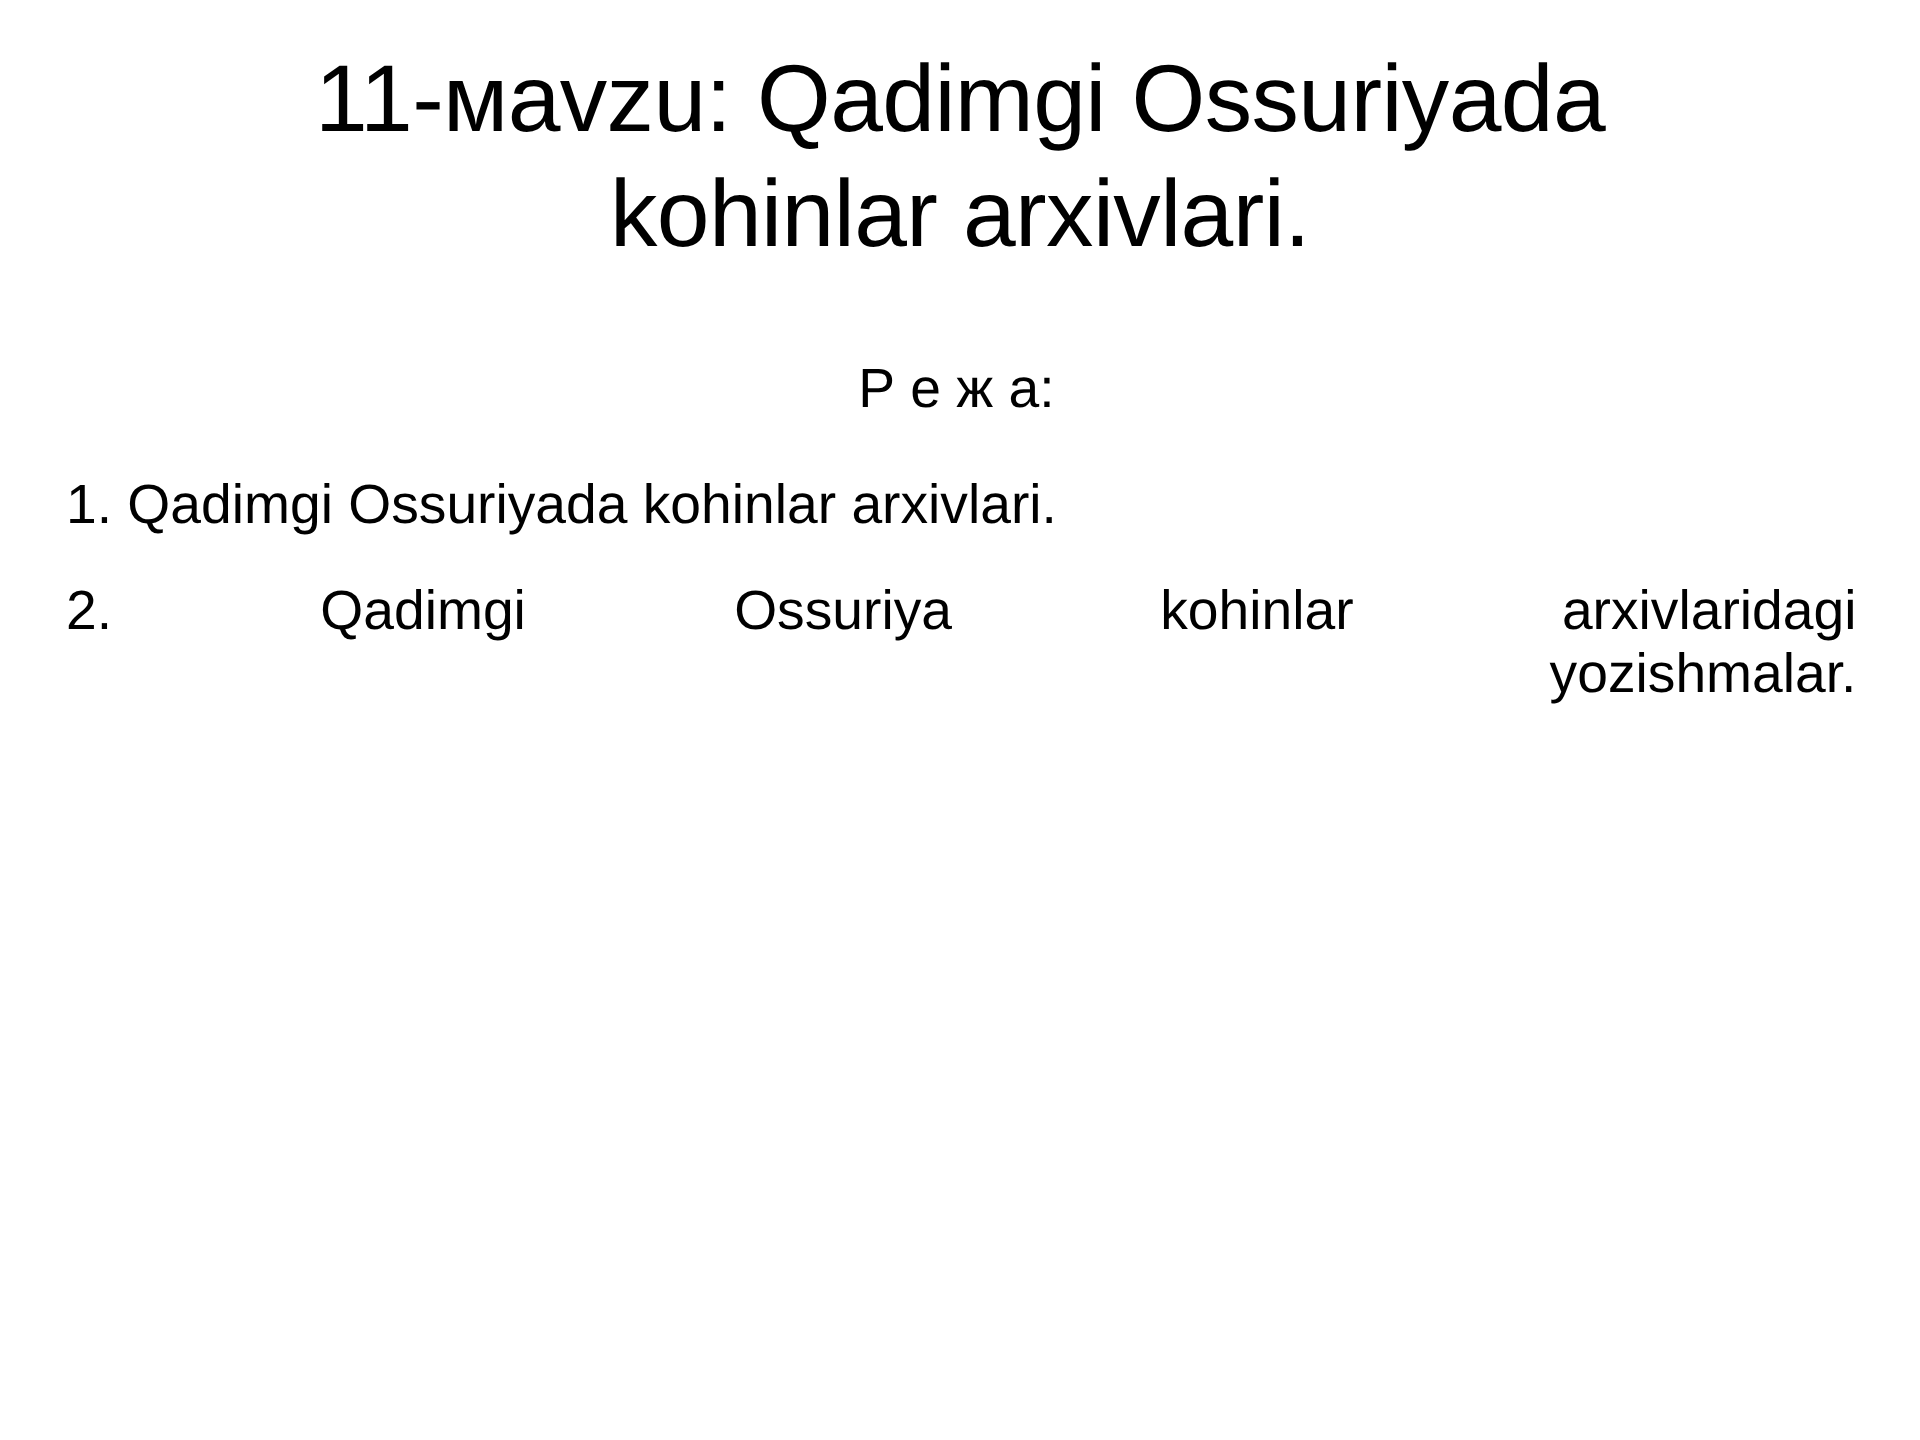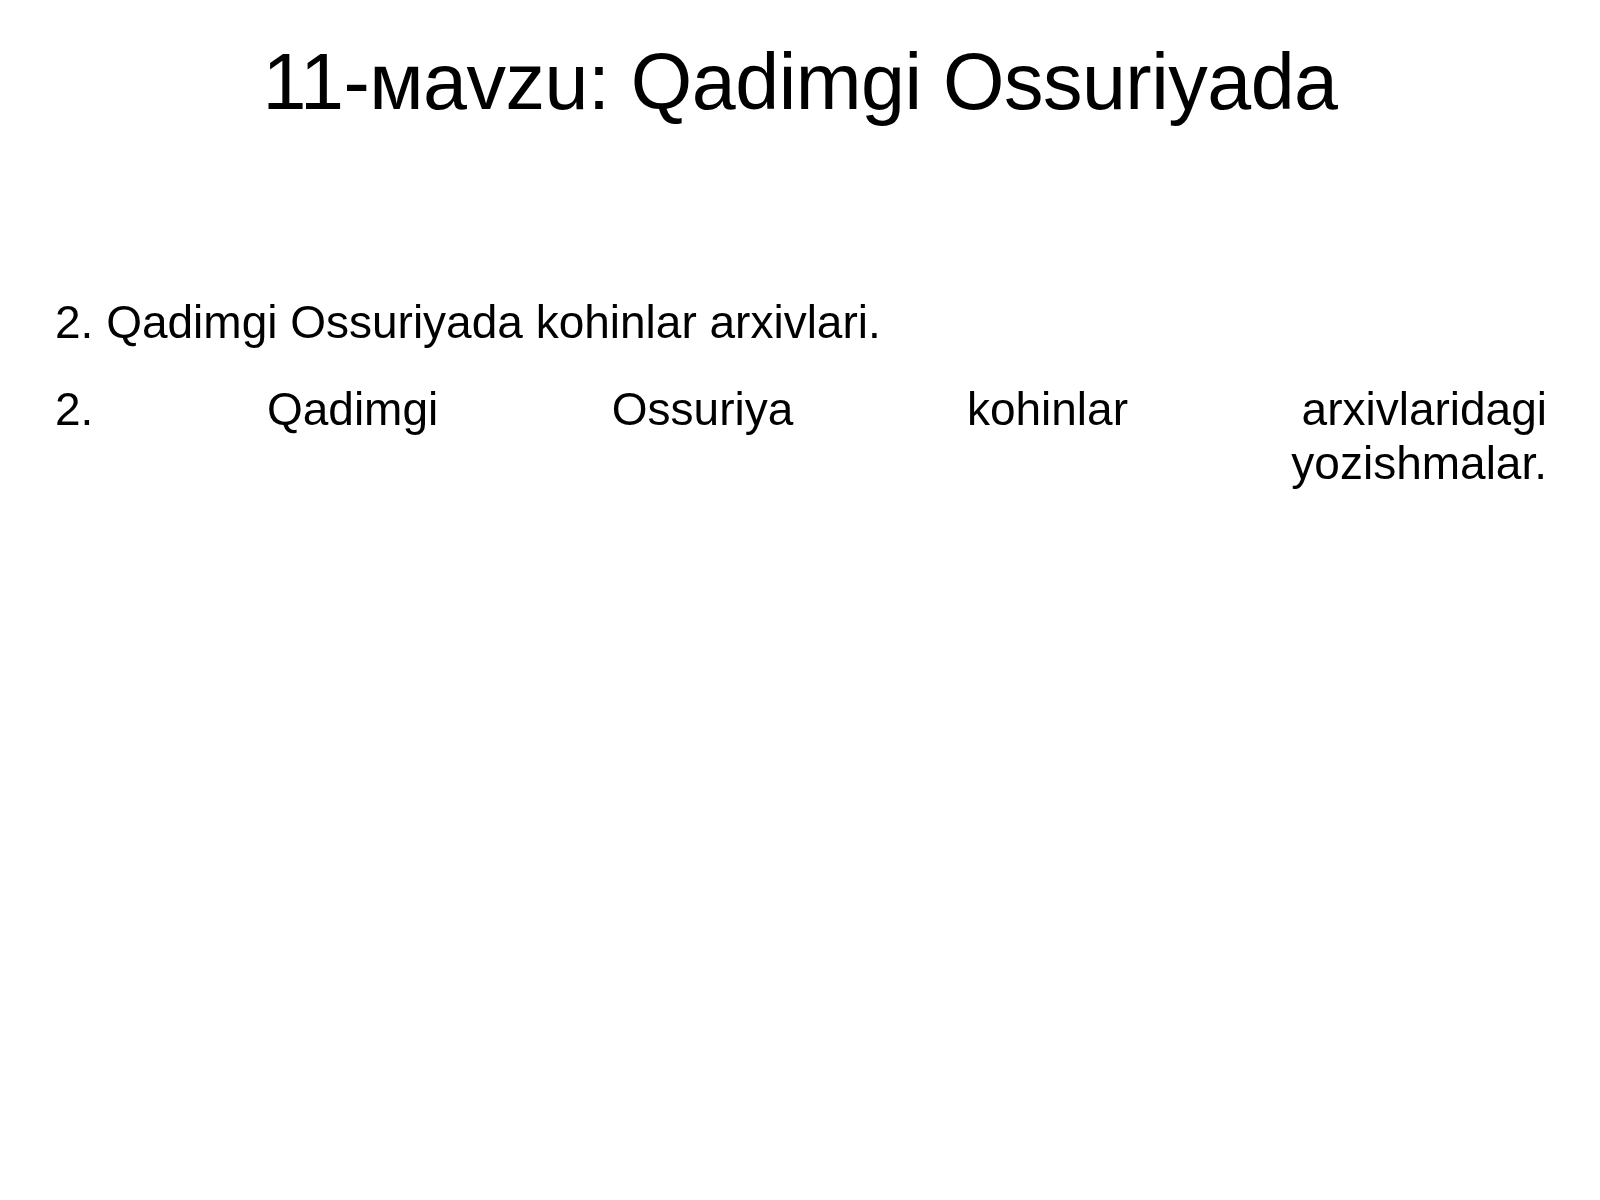--- a/index.html
+++ b/index.html
@@ -92,26 +92,28 @@
     white-space: nowrap;
   }
 </style>
 </head>
 <body>
 
 <div class="slide">
 
   <div class="title-block">
     <span class="title-line">11-мavzu: Qadimgi Ossuriyada</span>
+    <span class="title-line">kohinlar arxivlari.</span>
   </div>
 
   <div class="body-block">
 
+    <p class="reja-line">Р е ж а:</p>
 
-    <p class="plan-item plain">2. Qadimgi Ossuriyada kohinlar arxivlari.</p>
+    <p class="plan-item plain">1. Qadimgi Ossuriyada kohinlar arxivlari.</p>
 
     <p class="plan-item justified">
       <span class="jline-1">2.    Qadimgi    Ossuriya    kohinlar    arxivlaridagi</span>
       <span class="jline-2">yozishmalar.</span>
     </p>
 
   </div>
 
 </div>
 

